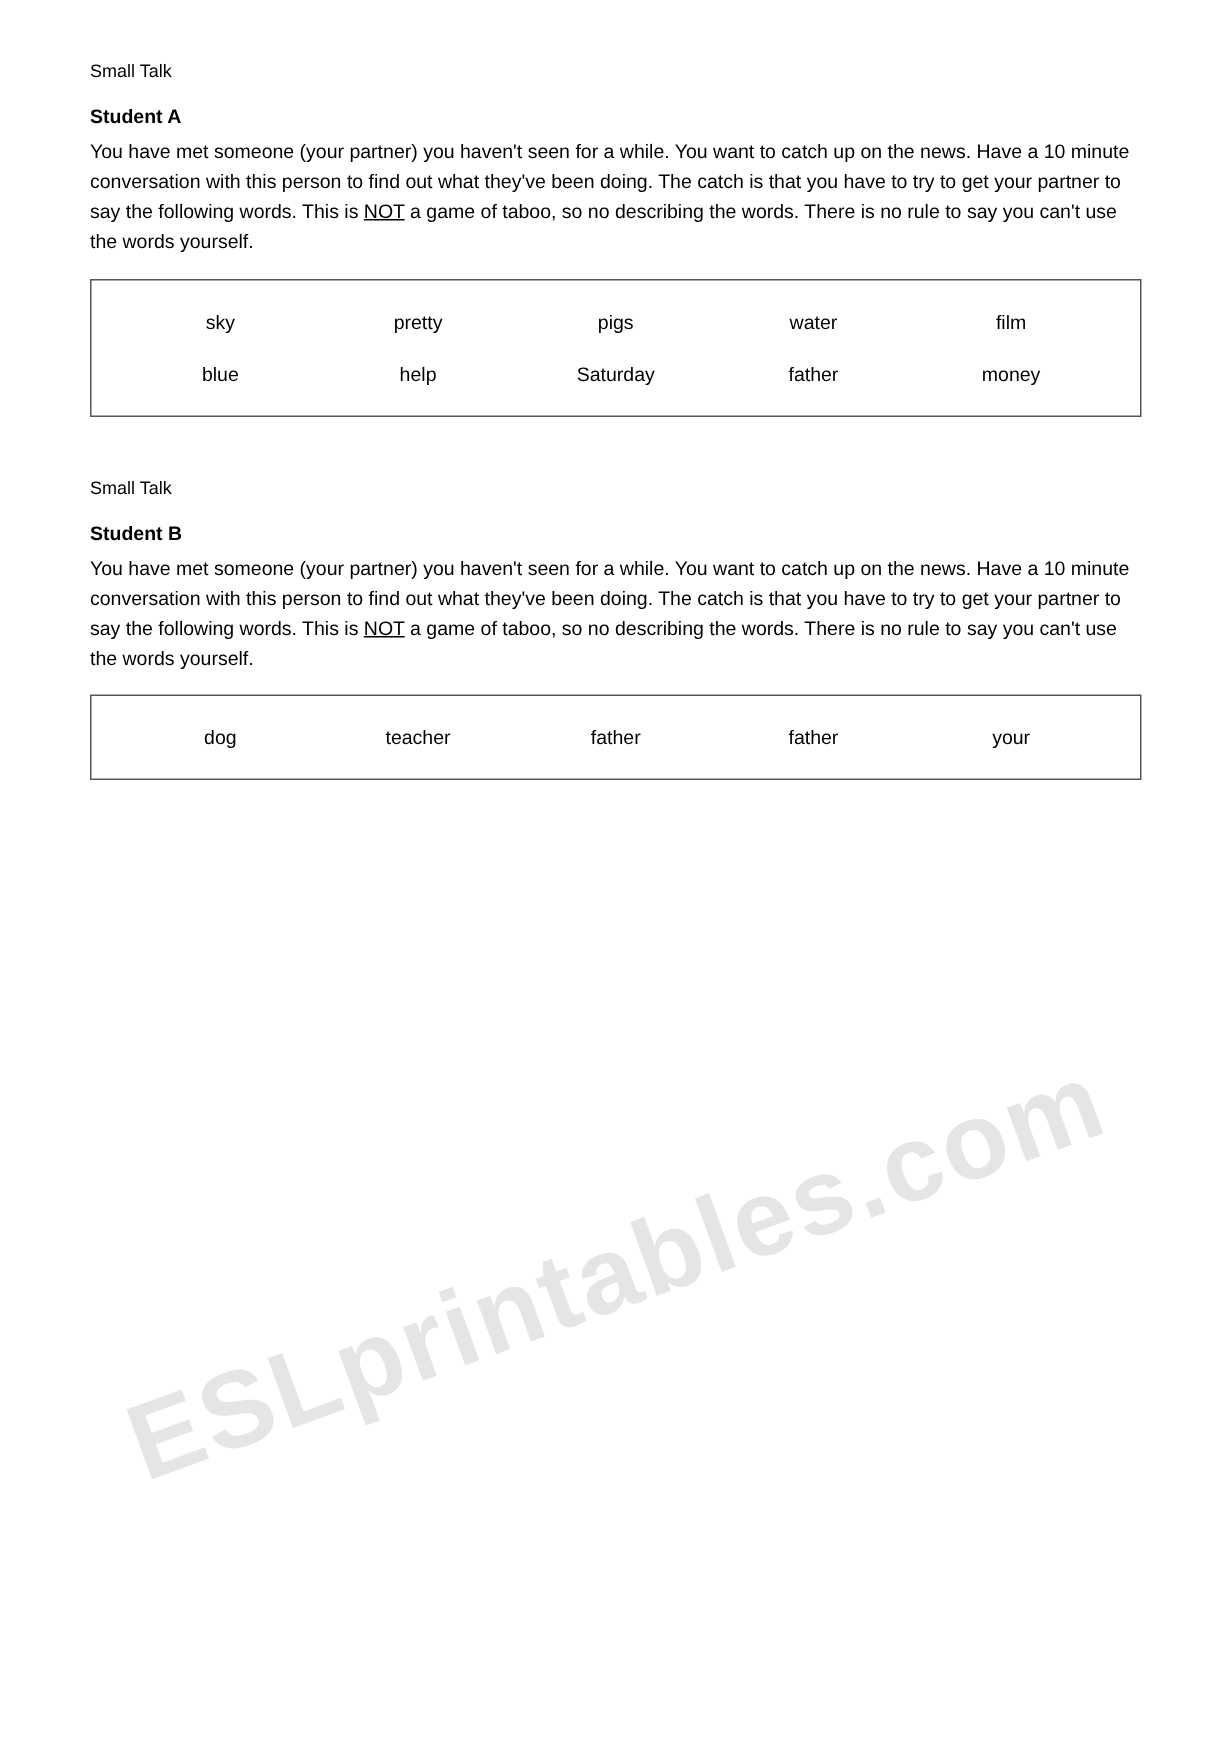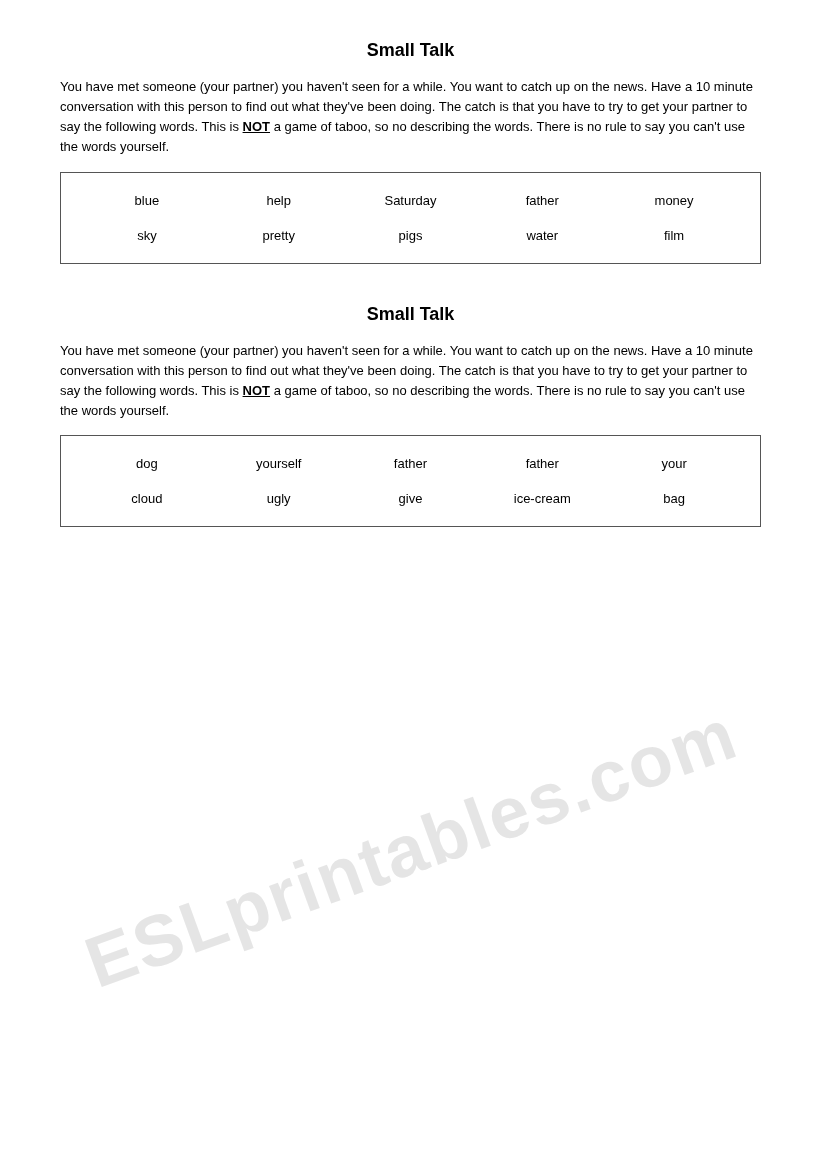--- a/index.html
+++ b/index.html
@@ -17,39 +17,38 @@
       min-height: 1169px;
       padding: 40px 60px;
       position: relative;
     }
 
     .section {
       margin-bottom: 40px;
     }
 
     .section-title {
-      text-align: center;
-      font-size: 18px;
-      font-weight: bold;
+      font-size: 12px;
+      font-weight: normal;
       margin-bottom: 16px;
     }
 
     .student-label {
       font-weight: bold;
       margin-bottom: 6px;
     }
 
     .description {
       line-height: 1.55;
       margin-bottom: 14px;
     }
 
     .not-underline {
       text-decoration: underline;
-      font-weight: bold;
+      font-weight: normal;
     }
 
     .word-box {
       border: 1px solid #555;
       padding: 10px 20px;
       margin-top: 4px;
     }
 
     .word-row {
       display: flex;
@@ -75,57 +74,52 @@
       pointer-events: none;
       font-family: Arial, sans-serif;
       letter-spacing: 2px;
     }
   </style>
 </head>
 <body>
 
 <div class="section">
   <div class="section-title">Small Talk</div>
+  <div class="student-label">Student A</div>
   <div class="description">
     <span>You have met someone (your partner) you haven't seen for a while.  You want to catch up on the news.  Have a 10 minute conversation with this person to find out what they've been doing.  The catch is that you have to try to get your partner to say the following words.  This is </span><span class="not-underline">NOT</span><span> a game of taboo, so no describing the words.  There is no rule to say you can't use the words yourself.</span>
   </div>
   <div class="word-box">
+    <div class="word-row">
+      <span class="word">sky</span>
+      <span class="word">pretty</span>
+      <span class="word">pigs</span>
+      <span class="word">water</span>
+      <span class="word">film</span>
+    </div>
     <div class="word-row">
       <span class="word">blue</span>
       <span class="word">help</span>
       <span class="word">Saturday</span>
       <span class="word">father</span>
       <span class="word">money</span>
     </div>
-    <div class="word-row">
-      <span class="word">sky</span>
-      <span class="word">pretty</span>
-      <span class="word">pigs</span>
-      <span class="word">water</span>
-      <span class="word">film</span>
-    </div>
   </div>
 </div>
 
 <div class="section">
   <div class="section-title">Small Talk</div>
+  <div class="student-label">Student B</div>
   <div class="description">
     <span>You have met someone (your partner) you haven't seen for a while.  You want to catch up on the news.  Have a 10 minute conversation with this person to find out what they've been doing.  The catch is that you have to try to get your partner to say the following words.  This is </span><span class="not-underline">NOT</span><span> a game of taboo, so no describing the words.  There is no rule to say you can't use the words yourself.</span>
   </div>
   <div class="word-box">
     <div class="word-row">
       <span class="word">dog</span>
-      <span class="word">yourself</span>
+      <span class="word">teacher</span>
       <span class="word">father</span>
       <span class="word">father</span>
       <span class="word">your</span>
-    </div>
-    <div class="word-row">
-      <span class="word">cloud</span>
-      <span class="word">ugly</span>
-      <span class="word">give</span>
-      <span class="word">ice-cream</span>
-      <span class="word">bag</span>
     </div>
   </div>
 </div>
 
 <div class="watermark">ESLprintables.com</div>
 
 </body></html>

